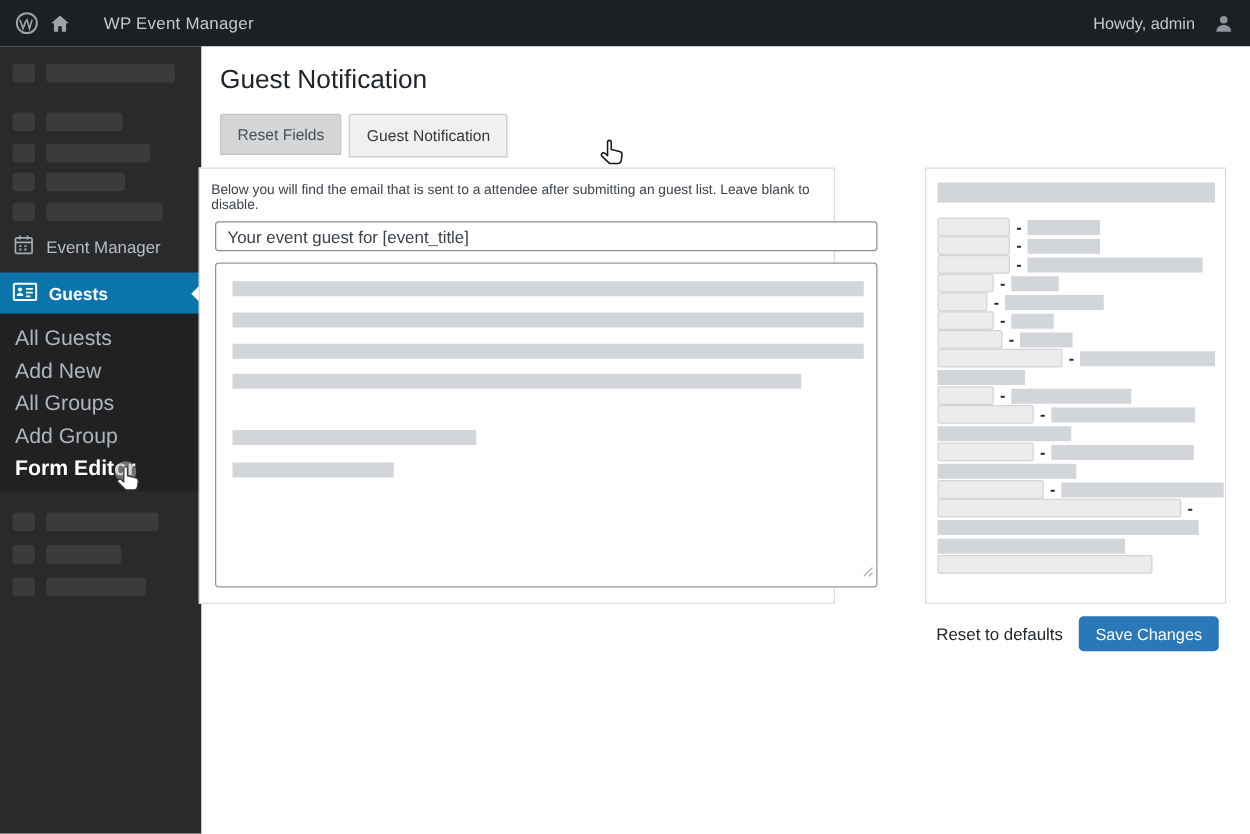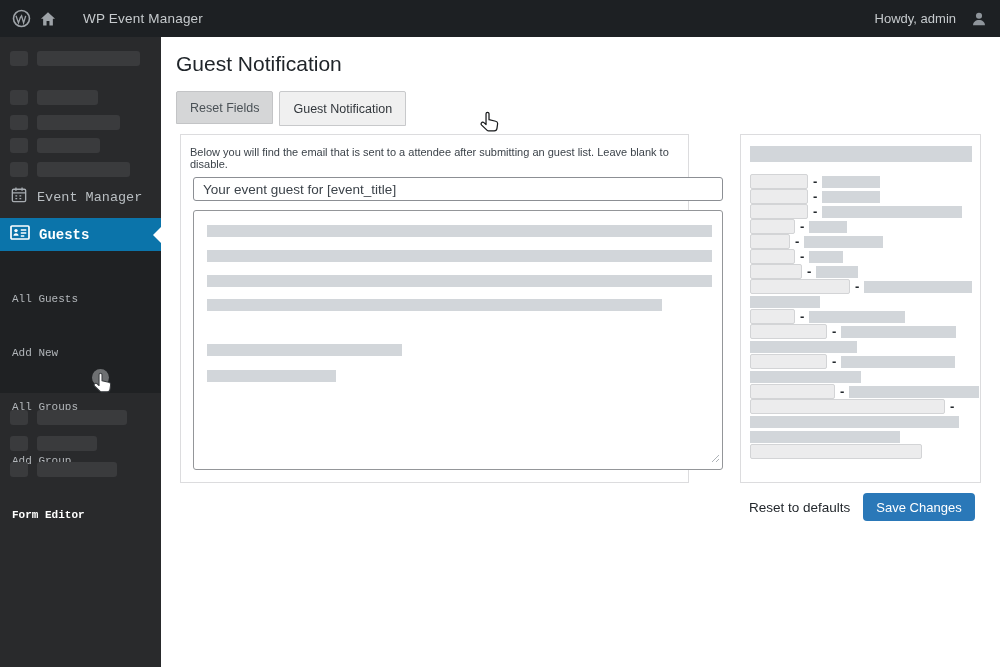--- a/index.html
+++ b/index.html
@@ -9,41 +9,41 @@
     background:#fff; position:relative; overflow:hidden; color:#1d2327;
   }
   
   .topbar { position:absolute; top:0; left:0; width:1000px; height:37px;
     background:#1d2023; display:flex; align-items:center; padding:0 12px; gap:8px; z-index:6; }
   .topbar .site-name { color:#c6cacd; font-size:13.5px; margin-left:18px; letter-spacing:.2px; }
   .topbar .spacer { flex:1; }
   .topbar .howdy { color:#c6cacd; font-size:13px; margin-right:6px; }
   .tb-icon { display:flex; align-items:center; cursor:pointer; }
   
-  .sidebar { position:absolute; top:37px; left:0; width:161px; height:630px; background:#292a2c;font-family:Liberation Mono, monospace; }
+  .sidebar { position:absolute; top:37px; left:0; width:161px; height:630px; background:#292a2c; }
   .ph-row { position:absolute; left:10px; height:16px; display:flex; align-items:center; }
   .ph-icon { width:18px; height:15px; background:#3a3b3d; border-radius:3px; flex:none; }
   .ph-bar { height:15px; background:#3a3b3d; border-radius:3px; margin-left:9px; }
   .menu-item { position:absolute; left:0; width:161px; display:flex; align-items:center;
     padding-left:10px; gap:9px; color:#b9bec2; font-size:13.5px; cursor:pointer; }
   #menu-event-manager { top:143px; height:34px; }
   #menu-guests { top:181px; height:33px; background:#0b74aa; color:#fff; font-weight:700; font-size:14px; }
   .side-arrow { position:absolute; right:0; top:50%; transform:translateY(-50%); width:0; height:0;
     border-top:8px solid transparent; border-bottom:8px solid transparent; border-right:8px solid #fff; }
   .submenu { position:absolute; top:214px; left:0; width:161px; height:142px; background:#1f2123; padding-top:7px; }
-  .submenu-item { height:26px; line-height:26px; padding-left:12px; color:#b2b6ba; font-size:11px; cursor:pointer;margin-top:28px; }
+  .submenu-item { height:26px; line-height:26px; padding-left:12px; color:#b2b6ba; font-size:17px; cursor:pointer; }
   .submenu-item.active { color:#fff; font-weight:700; }
   
   .page-title { position:absolute; left:176px; top:52px; font-size:21px; font-weight:500; color:#20252a; }
   .tabs { position:absolute; left:176px; top:91px; display:flex; gap:6px; align-items:flex-start; }
   .tab { height:33px; padding:0 13px; display:flex; align-items:center; background:#d5d6d7;
     border:1px solid #c3c4c6; font-size:12.5px; color:#4a5156; border-radius:2px 2px 0 0; cursor:pointer; white-space:nowrap; }
   .tab.active { height:35px; background:#f0f0f0; border-color:#c8c9cb; color:#32373c; }
   .panel { position:absolute; background:#fff; border:1px solid #dcdcde; }
-  #form-panel { left:180px; top:134px; width:509px; height:349px; }
+  #form-panel { left:159px; top:134px; width:509px; height:349px; }
   .form-desc { position:absolute; left:9px; top:11px; font-size:11px; color:#3c434a; }
   .subject-input { position:absolute; left:12px; top:42px; width:530px; height:24px;
     border:1px solid #8c8f94; border-radius:3px; padding:0 9px; font-size:13.5px; color:#3c434a;
     font-family:inherit; background:#fff; }
   .fake-textarea { position:absolute; left:12px; top:75px; width:530px; height:260px;
     border:1px solid #949699; border-radius:3px; background:#fff; cursor:text; }
   .body-bar { position:absolute; left:13px; height:12px; background:#d2d6da; }
   .grip { position:absolute; right:2px; bottom:2px; cursor:nwse-resize; }
   #sc-panel { left:740px; top:134px; width:241px; height:349px; }
   .sc-header { position:absolute; left:9px; top:11px; width:222px; height:16px; background:#d2d6da; }

